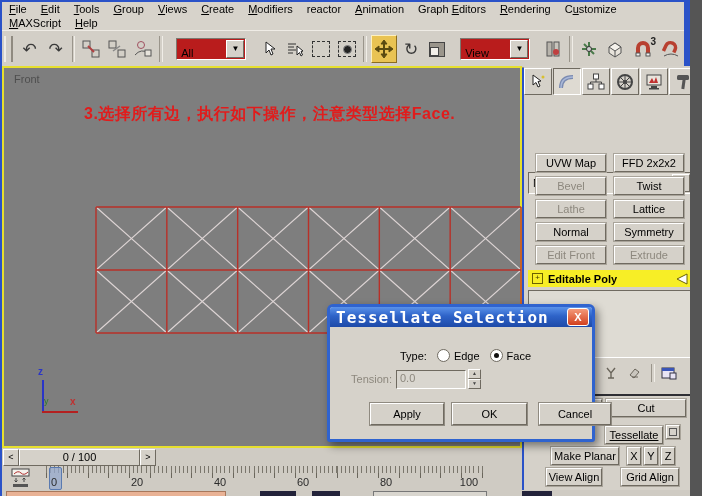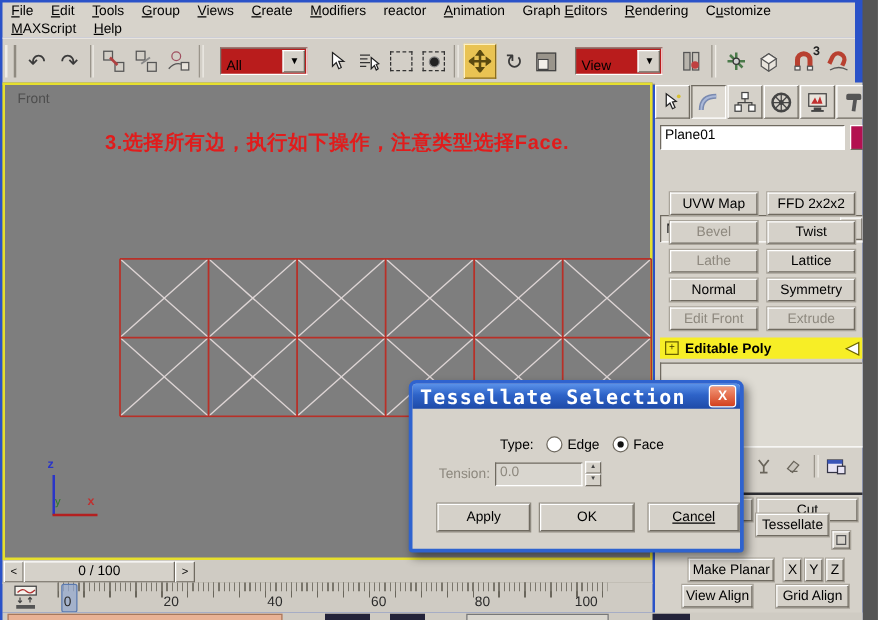--- a/index.html
+++ b/index.html
@@ -108,21 +108,21 @@
   #tensionrow{top:62px;display:flex;align-items:center;}
   #tensionlbl{width:62px;text-align:right;color:#8d887e;}
   #tensionfield{width:62px;height:15px;margin-left:4px;background:#d9d6cf;border:1px solid;
                 border-color:#6f6a60 #fff #fff #6f6a60;color:#8d887e;padding:1px 3px;}
   #spinner{width:13px;margin-left:2px;}
   .spin{height:8px;background:#d5d1c9;border:1px solid;border-color:#fff #6f6a60 #6f6a60 #fff;
         font-size:5px;line-height:7px;text-align:center;color:#444;}
   #btnrow{top:96px;}
   .dbtn{position:absolute;height:20px;background:#d5d1c9;border:1px solid;
         border-color:#fff #6f6a60 #6f6a60 #fff;box-shadow:0 0 0 1px #8f8a80;
-        text-align:center;line-height:20px;font-size:11px;}
+        text-align:center;line-height:20px;font-size:11px;margin-left:20px;}
   svg{display:block;}
 </style>
 </head>
 <body>
 
 <div id="stage">
 
   <div id="menubar">
     <div class="menurow" id="menurow1">
         <span class="mi"><span class="u">F</span>ile</span>
@@ -355,24 +355,20 @@
             <rect x="4" y="15" width="10" height="1.5" fill="#444"></rect>
           </svg>
       </div>
       <div class="tab">
         <svg width="18" height="18">
             <rect x="3" y="2" width="12" height="5" rx="1.5" fill="#555"></rect>
             <rect x="8" y="6" width="3" height="10" fill="#555" transform="rotate(8 9.5 11)"></rect>
           </svg>
       </div>
     </div>
-    <div class="fieldrow">
-      <div id="objname">Plane01</div>
-      <div id="swatch"></div>
-    </div>
     <div id="modlist">
       <span class="ddtxt">Modifier List</span>
       <span class="ddarrow">▼</span>
     </div>
     <div id="modgrid">
         <div class="mbtn">UVW Map</div>
         <div class="mbtn">FFD 2x2x2</div>
         <div class="mbtn dis">Bevel</div>
         <div class="mbtn">Twist</div>
         <div class="mbtn dis">Lathe</div>
@@ -428,21 +424,21 @@
           </svg>
       </div>
     </div>
     <div id="paneldivider"></div>
   </div>
   <div id="panelscroll"></div>
 
   <div class="pbtn" style="left:528px;top:399px;width:72px;"></div>
   <div class="pbtn" style="left:606px;top:399px;width:78px;">Cut</div>
   <div class="pbtn" style="left:528px;top:423px;width:60px;"></div>
-  <div class="pbtn" style="left:605px;top:411px;width:56px;">Tessellate</div>
+  <div class="pbtn" style="left:605px;top:426px;width:56px;text-decoration:underline;">Tessellate</div>
   <div class="setbox" style="left:666px;top:425px;"></div>
   <div class="pbtn" style="left:551px;top:447px;width:66px;">Make Planar</div>
   <div class="pbtn" style="left:627px;top:447px;width:12px;">X</div>
   <div class="pbtn" style="left:644px;top:447px;width:12px;">Y</div>
   <div class="pbtn" style="left:661px;top:447px;width:12px;">Z</div>
   <div class="pbtn" style="left:546px;top:468px;width:54px;">View Align</div>
   <div class="pbtn" style="left:621px;top:468px;width:56px;">Grid Align</div>
 
   <div id="timerow">
     <div class="tlarrow" style="left:1px;">&lt;</div>
@@ -496,17 +492,17 @@
       <span id="tensionlbl">Tension:</span>
       <span id="tensionfield">0.0</span>
       <span id="spinner">
         <span class="spin" style="display:block">▲</span>
         <span class="spin" style="display:block">▼</span>
       </span>
     </div>
     <div class="dlgrow" id="btnrow">
       <div class="dbtn" style="left:20px;width:72px;">Apply</div>
       <div class="dbtn" style="left:102px;width:73px;">OK</div>
-      <div class="dbtn" style="left:189px;width:70px;text-decoration:underline;">Cancel</div>
+      <div class="dbtn" style="left:189px;width:70px;">Cancel</div>
     </div>
   </div>
 
 </div>
 
 </body></html>

